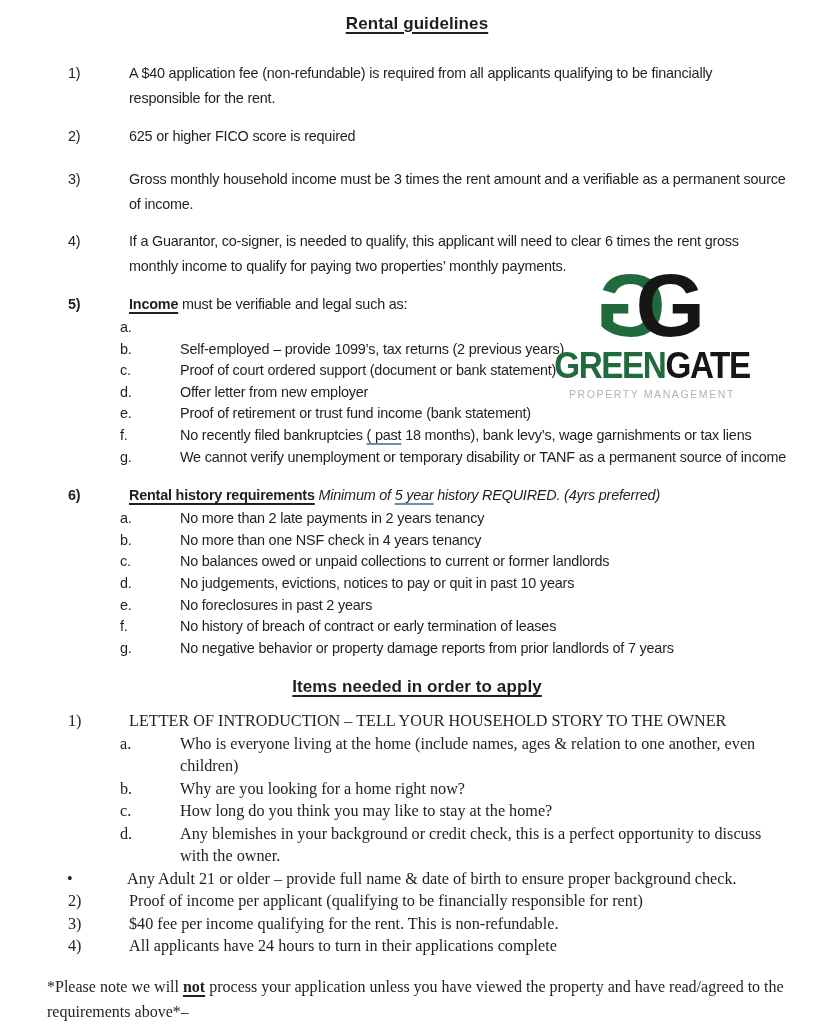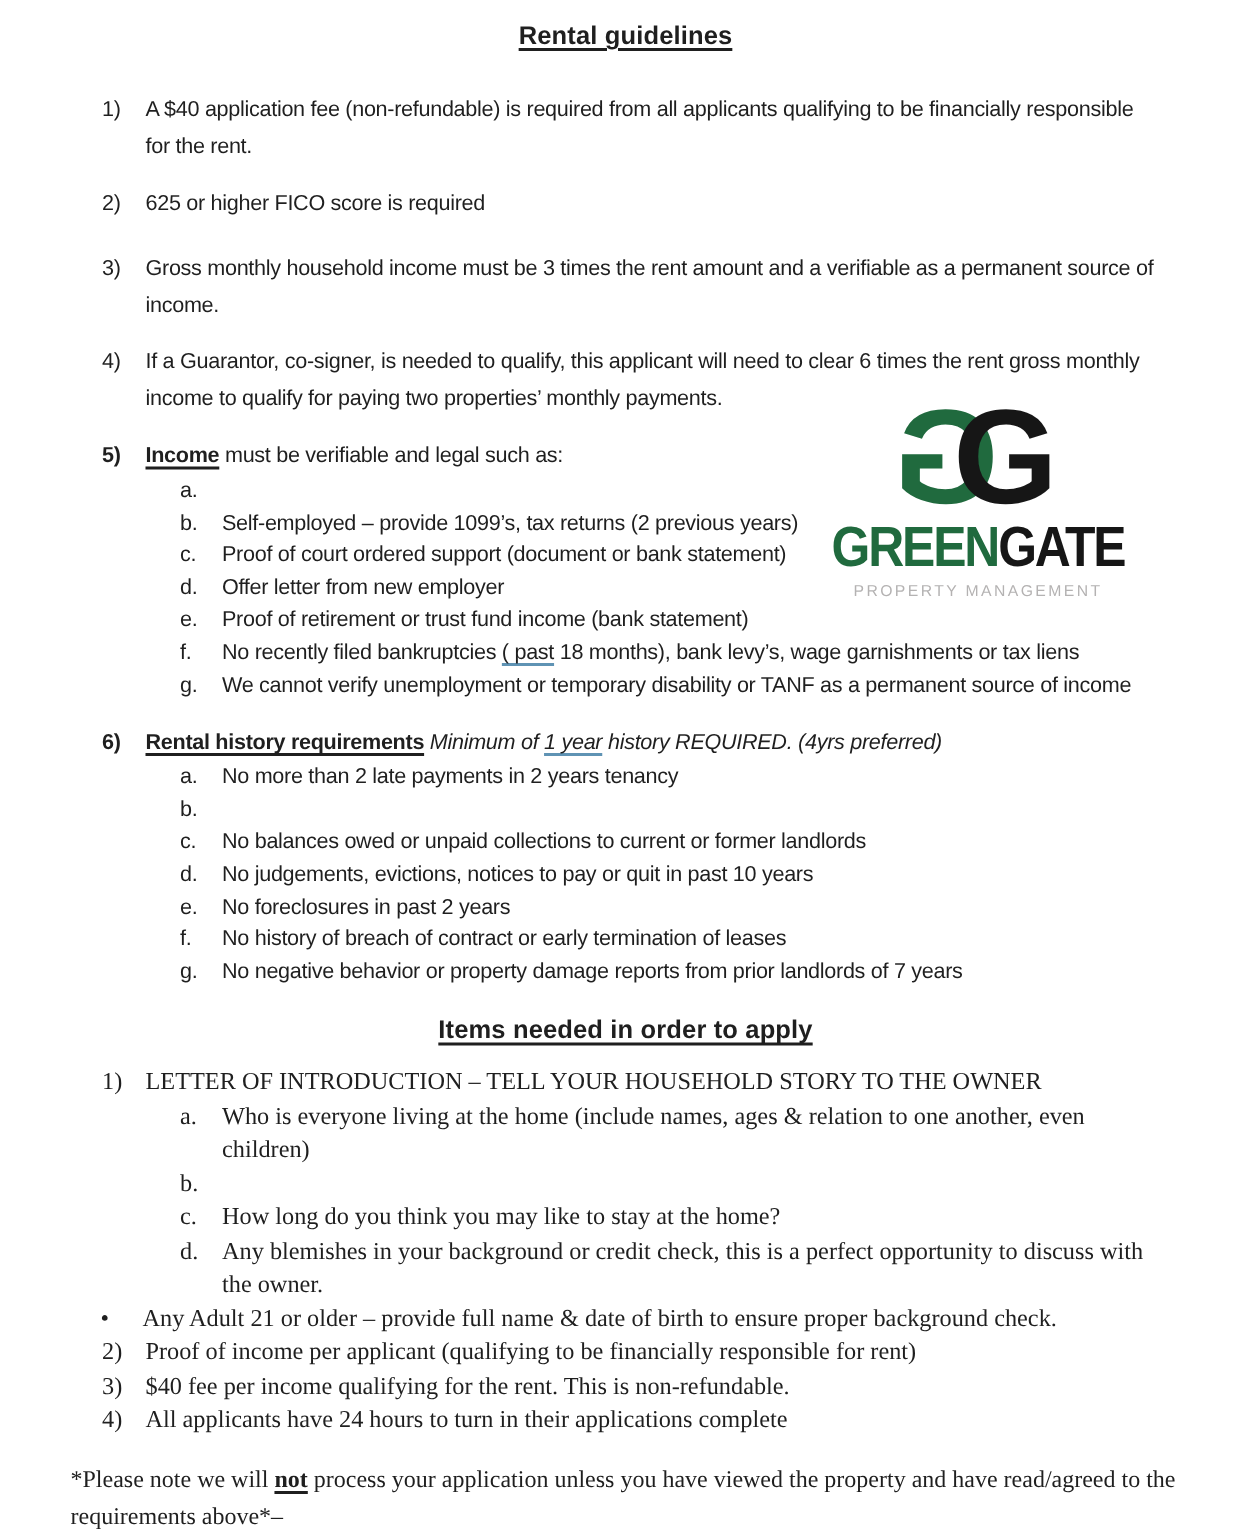--- a/index.html
+++ b/index.html
@@ -19,21 +19,21 @@
   .s1 { font-family:"Liberation Sans",sans-serif; font-size:14.4px; letter-spacing:-0.2px; }
   .row { display:flex; align-items:flex-start; }
   .s1 .row { line-height:25px; }
   .s1 .row.sub { line-height:21.6px; }
   .num { flex:0 0 29px; margin-left:21px; }
   .b { font-weight:bold; }
   .u { text-decoration:underline; text-decoration-thickness:1.5px; text-underline-offset:2.5px; }
   .u-blue { text-decoration:underline; text-decoration-color:#5f93b4; text-decoration-thickness:2px; text-underline-offset:2.5px; }
   .sub { margin-left:73px; }
   .sub .letter { flex:0 0 28px; margin-left:0; }
-  .body { max-width:676px; }
+  .body { max-width:676px;margin-left:32px; }
   .nowrap { white-space:nowrap; max-width:none; }
   .mt27{margin-top:27px}.mt13{margin-top:13px}.mt18{margin-top:18px}
   .mt12{margin-top:12px}.mt15{margin-top:15px}.mt8{margin-top:18px}.mt16{margin-top:16px}
   
   .s2 { font-family:"Liberation Serif",serif; font-size:16.2px; }
   .s2 .row { line-height:22.5px; }
   .s2 .body { max-width:660px; }
   .s2 .sub .body { max-width:630px; }
   .bullet-row { margin-left:15px; }
   .bullet-row .bullet { flex:0 0 33px; padding-left:5px; }
@@ -115,28 +115,29 @@
       <span class="letter">f.</span>
       <span class="body nowrap"><span>No recently filed bankruptcies </span><span class="u-blue">( past</span><span> 18 months), bank levy’s, wage garnishments or tax liens</span></span>
     </div>
     <div class="row sub">
       <span class="letter">g.</span>
       <span class="body nowrap">We cannot verify unemployment or temporary disability or TANF as a permanent source of income</span>
     </div>
 
     <div class="row mt15">
       <span class="num b">6)</span>
-      <span class="body nowrap"><b class="u">Rental history requirements</b><i> Minimum of </i><i class="u-blue">1 year</i><i> history REQUIRED. (4yrs preferred)</i></span>
+      <span class="body nowrap"><b class="u">Rental history requirements</b><i> Minimum of </i><i class="u-blue">5 year</i><i> history REQUIRED. (4yrs preferred)</i></span>
     </div>
     <div class="row sub">
       <span class="letter">a.</span>
       <span class="body">No more than 2 late payments in 2 years tenancy</span>
     </div>
     <div class="row sub">
       <span class="letter">b.</span>
+      <span class="body">No more than one NSF check in 4 years tenancy</span>
     </div>
     <div class="row sub">
       <span class="letter">c.</span>
       <span class="body">No balances owed or unpaid collections to current or former landlords</span>
     </div>
     <div class="row sub">
       <span class="letter">d.</span>
       <span class="body">No judgements, evictions, notices to pay or quit in past 10 years</span>
     </div>
     <div class="row sub">
@@ -160,20 +161,21 @@
     <div class="row mt13">
       <span class="num">1)</span>
       <span class="body">LETTER OF INTRODUCTION – TELL YOUR HOUSEHOLD STORY TO THE OWNER</span>
     </div>
     <div class="row sub">
       <span class="letter">a.</span>
       <span class="body">Who is everyone living at the home (include names, ages &amp; relation to one another, even children)</span>
     </div>
     <div class="row sub">
       <span class="letter">b.</span>
+      <span class="body">Why are you looking for a home right now?</span>
     </div>
     <div class="row sub">
       <span class="letter">c.</span>
       <span class="body">How long do you think you may like to stay at the home?</span>
     </div>
     <div class="row sub">
       <span class="letter">d.</span>
       <span class="body">Any blemishes in your background or credit check, this is a perfect opportunity to discuss with the owner.</span>
     </div>
 

